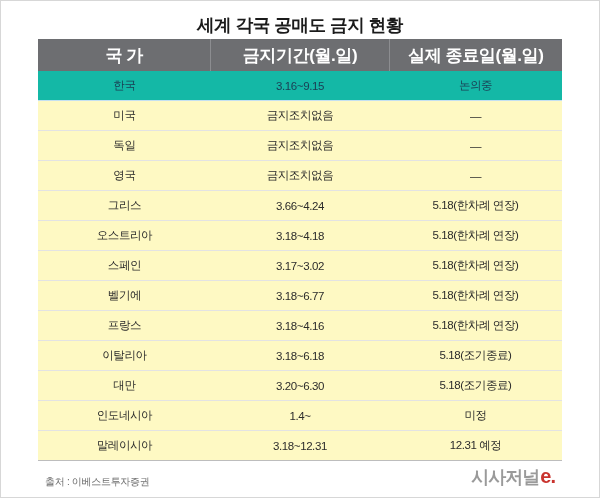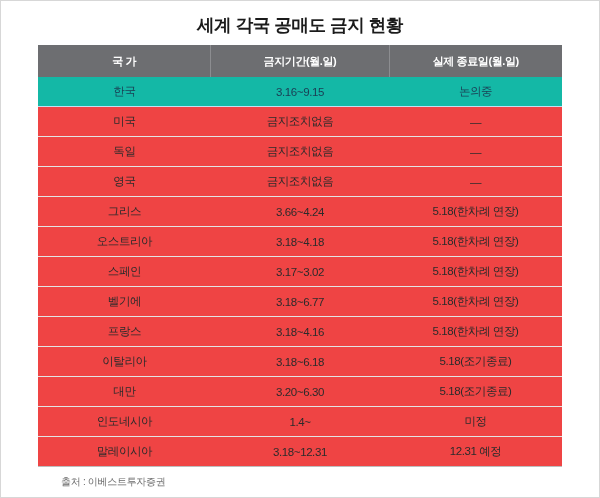--- a/index.html
+++ b/index.html
@@ -22,21 +22,21 @@
     border: 1px solid #d7d7d7;
     background: #ffffff;
   }
   .title {
     text-align: center;
     font-size: 17.5px;
     font-weight: bold;
     letter-spacing: -0.4px;
     color: #1b1b1b;
     padding-top: 12px;
-    padding-bottom: 8px;
+    padding-bottom: 2px;
   }
   .table-wrap {
     padding: 0 37px;
   }
   table.data {
     width: 100%;
     border-collapse: collapse;
     table-layout: fixed;
   }
   table.data th,
@@ -44,50 +44,50 @@
     text-align: center;
     font-size: 11.5px;
     letter-spacing: -0.4px;
     height: 27px;
     vertical-align: middle;
   }
   table.data thead th {
     background: #6d6e71;
     color: #ffffff;
     font-weight: bold;
-    font-size: 11px;
+    font-size: 17px;
     height: 30px;
     border-right: 1px solid #8c8d90;
   }
   table.data thead th:last-child {
     border-right: none;
   }
   table.data tbody td {
     border-bottom: 1px solid #e3e3e3;
     color: #2b2b2b;
-    background: #ef4444;
+    background: #fef9c3;
   }
   table.data tbody tr.highlight td {
     background: #14b8a6;
     color: #1b3c53;
     border-bottom: 1px solid #c4e0f1;
   }
   table.data tbody tr:last-child td {
     border-bottom: 1px solid #bdbdbd;
   }
   .col-country { width: 33%; }
   .col-period { width: 34%; }
   .col-end { width: 33%; }
   .footer {
     position: absolute;
     left: 0;
     right: 0;
     bottom: 8px;
     height: 28px;
-    padding: 0 60px;
+    padding: 0 44px;
     box-sizing: border-box;
     display: flex;
     align-items: flex-end;
     justify-content: space-between;
   }
   .source {
     font-size: 10px;
     color: #6a6a6a;
     letter-spacing: -0.3px;
   }
@@ -197,15 +197,20 @@
             <td>말레이시아</td>
             <td>3.18~12.31</td>
             <td>12.31 예정</td>
           </tr>
         </tbody>
     </table>
   </div>
 
   <div class="footer">
     <div class="source">출처 : 이베스트투자증권</div>
+    <div class="brand">
+      <span>시사저널</span>
+        <span class="brand-e">e</span>
+        <span class="brand-dot">.</span>
+    </div>
   </div>
 
 </div>
 
 </body></html>

